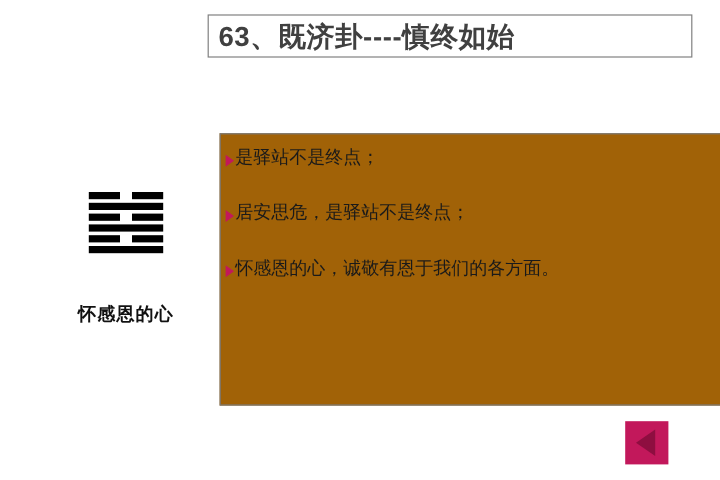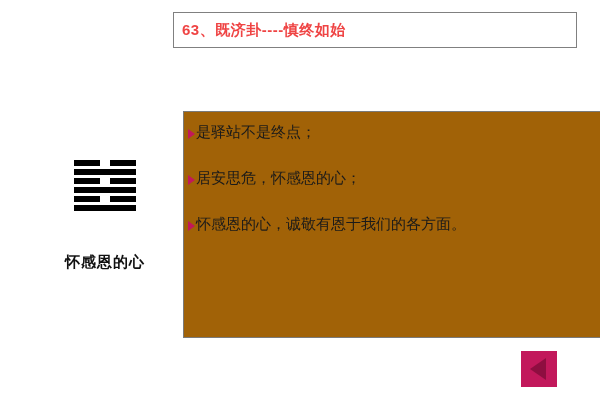--- a/index.html
+++ b/index.html
@@ -24,24 +24,24 @@
     width: 404px;
     height: 36px;
     box-sizing: border-box;
     border: 1px solid #808080;
     background: #ffffff;
     display: flex;
     align-items: center;
   }
   .title-text {
     padding-left: 8px;
-    font-size: 15px;
+    font-size: 23px;
     font-weight: 700;
     letter-spacing: 0.5px;
-    color: #ef4444;
+    color: #404040;
     white-space: nowrap;
   }
 
   
   .hexagram-block {
     position: absolute;
     left: 40px;
     top: 160px;
     width: 130px;
   }
@@ -167,21 +167,21 @@
 
 <div class="content-box">
 
   <div class="bullet-row">
     <span class="bullet-marker"></span>
     <span class="bullet-text">是驿站不是终点；</span>
   </div>
 
   <div class="bullet-row">
     <span class="bullet-marker"></span>
-    <span class="bullet-text">居安思危，怀感恩的心；</span>
+    <span class="bullet-text">居安思危，是驿站不是终点；</span>
   </div>
 
   <div class="bullet-row">
     <span class="bullet-marker"></span>
     <span class="bullet-text">怀感恩的心，诚敬有恩于我们的各方面。</span>
   </div>
 
 </div>
 
 <div class="nav-button">

